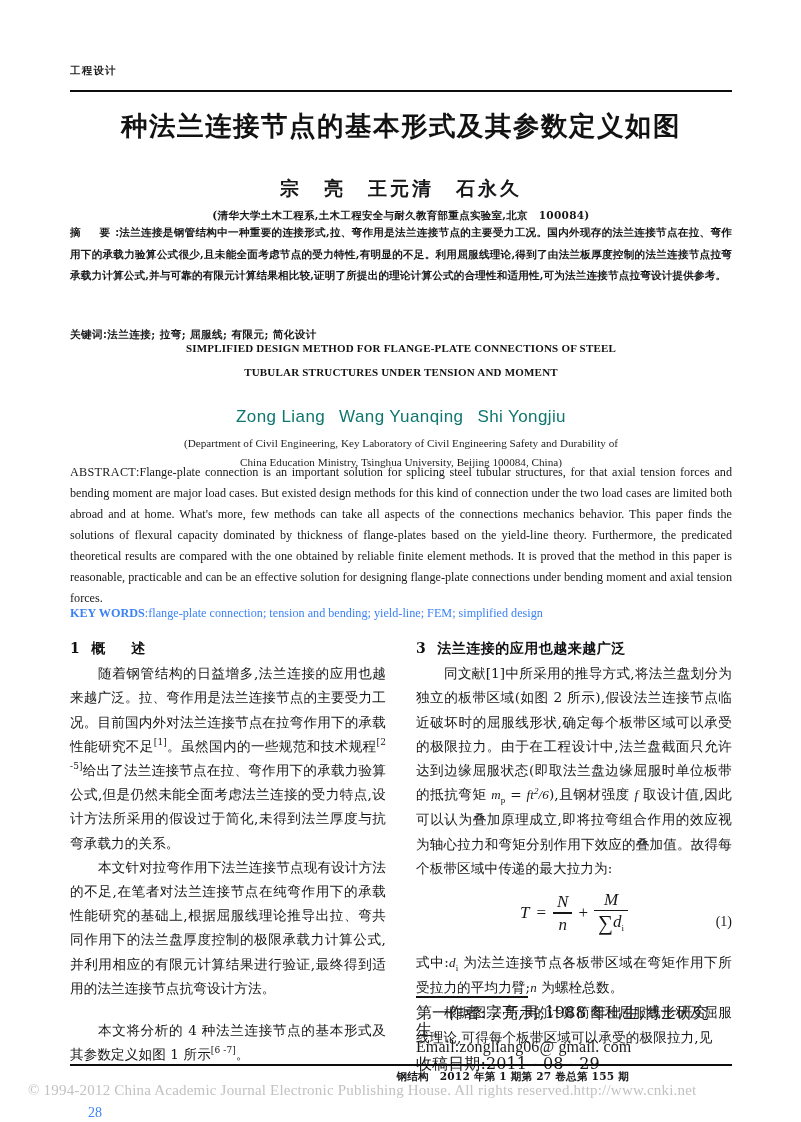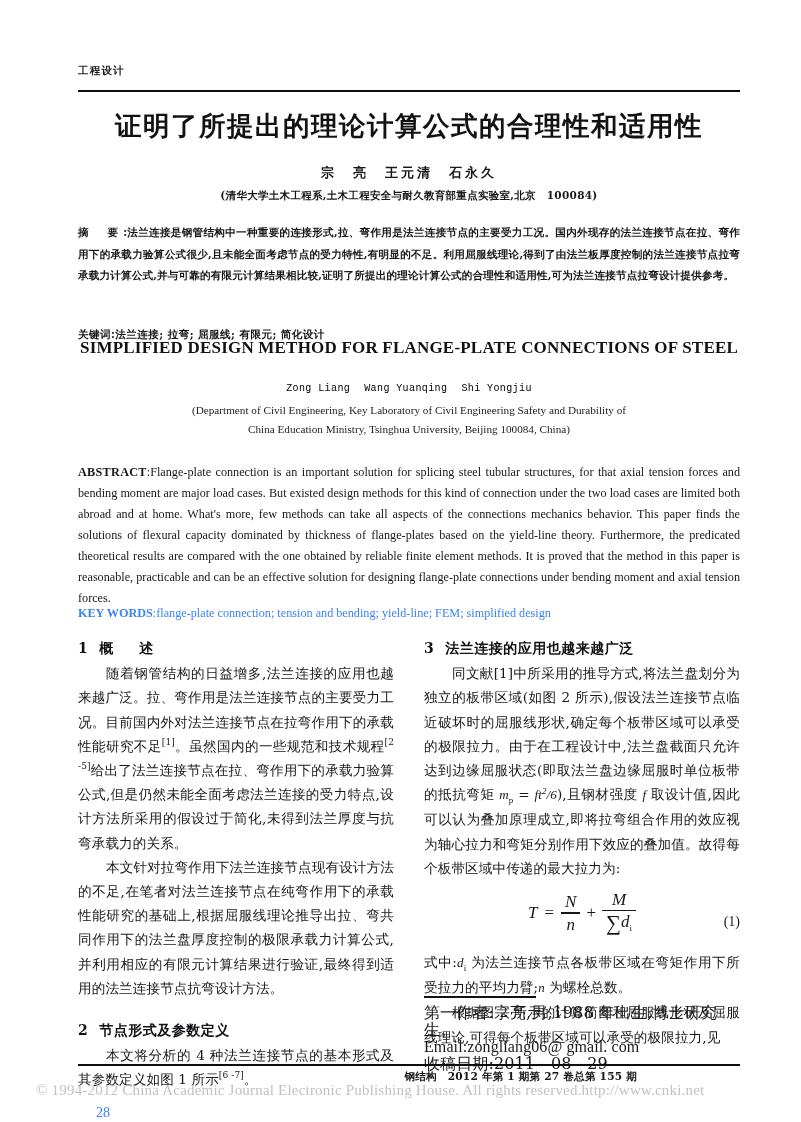--- a/index.html
+++ b/index.html
@@ -10,21 +10,21 @@
   body {
     width: 801px;
     height: 1122px;
     position: relative;
     overflow: hidden;
     font-family: "Liberation Serif", "DejaVu Serif", serif;
     color: #1a1a1a;
   }
   .page {
     position: absolute;
-    left: 8px; top: 0;
+    left: 0; top: 0;
     width: 699px;
     height: 1122px;
   }
 
   
   .running-head {
     position: absolute;
     left: 70px;
     top: 64px;
     font-family: "DejaVu Serif", "Liberation Serif", serif;
@@ -52,23 +52,23 @@
   }
   .cn-title {
     font-family: "DejaVu Serif", "Liberation Serif", serif;
     font-size: 26.5px;
     font-weight: bold;
     letter-spacing: 1.5px;
     color: #121212;
     line-height: 1.2;
   }
   .cn-authors {
-    margin-top: 22px;
-    font-family: "DejaVu Serif", "Liberation Serif", serif;
-    font-size: 13px;
+    margin-top: 34px;
+    font-family: "DejaVu Serif", "Liberation Serif", serif;
+    font-size: 19px;
     font-weight: bold;
     letter-spacing: 3px;
     color: #17171a;
   }
   .cn-affil {
     margin-top: 7px;
     font-family: "DejaVu Serif", "Liberation Serif", serif;
     font-size: 10.5px;
     font-weight: bold;
     letter-spacing: 0.3px;
@@ -110,32 +110,32 @@
   
   .en-block {
     position: absolute;
     left: 70px;
     top: 336px;
     width: 662px;
     text-align: center;
   }
   .en-title {
     font-family: "Liberation Serif", "DejaVu Serif", serif;
-    font-size: 17px;
+    font-size: 11px;
     font-weight: bold;
     line-height: 24px;
     letter-spacing: 0.2px;
     color: #121212;
   }
   .en-authors {
     margin-top: 23px;
-    font-family: Liberation Mono, monospace;
-    font-size: 10px;
+    font-family: Liberation Sans, sans-serif;
+    font-size: 17px;
     letter-spacing: 0.4px;
-    color: #000000;
+    color: #0f766e;
   }
   .en-authors span { margin: 0 7px; }
   .en-affil {
     margin-top: 7px;
     font-family: Liberation Serif, serif;
     font-size: 11.2px;
     line-height: 19px;
     color: #1c1c1c;
   }
 
@@ -144,21 +144,21 @@
     position: absolute;
     left: 70px;
     top: 462px;
     width: 662px;
     font-family: "Liberation Serif", "DejaVu Serif", serif;
     font-size: 12.2px;
     line-height: 21px;
     text-align: justify;
     color: #171717;
   }
-  .en-abstract b { font-weight: bold; letter-spacing: 0.3px; }
+  .en-abstract b { font-weight: normal; letter-spacing: 0.3px; }
   .en-keywords {
     position: absolute;
     left: 70px;
     top: 603px;
     width: 662px;
     font-family: "Liberation Serif", "DejaVu Serif", serif;
     font-size: 12.2px;
     line-height: 21px;
     color: #3b82f6;
   }
@@ -329,35 +329,36 @@
 </style>
 </head>
 <body>
 
 <div class="page">
 
   <div class="running-head">工程设计</div>
   <div class="head-rule"></div>
 
   <div class="title-block">
-    <div class="cn-title">证明了所提出的理论计算公式的合理性和适用性</div>
+    <div class="cn-title">种法兰连接节点的基本形式及其参数定义如图</div>
     <div class="cn-authors">宗　亮　王元清　石永久</div>
     <div class="cn-affil">(清华大学土木工程系,土木工程安全与耐久教育部重点实验室,北京　100084)</div>
   </div>
 
   <div class="cn-abstract">
     <span class="lead">摘　要</span><span>:法兰连接是钢管结构中一种重要的连接形式,拉、弯作用是法兰连接节点的主要受力工况。国内外现存的法兰连接节点在拉、弯作用下的承载力验算公式很少,且未能全面考虑节点的受力特性,有明显的不足。利用屈服线理论,得到了由法兰板厚度控制的法兰连接节点拉弯承载力计算公式,并与可靠的有限元计算结果相比较,证明了所提出的理论计算公式的合理性和适用性,可为法兰连接节点拉弯设计提供参考。</span>
   </div>
   <div class="cn-keywords">
     <span>关键词</span><span>:法兰连接; 拉弯; 屈服线; 有限元; 简化设计</span>
   </div>
 
   <div class="en-block">
     <div class="en-title">
       <div>SIMPLIFIED DESIGN METHOD FOR FLANGE-PLATE CONNECTIONS OF STEEL</div>
+      <div>TUBULAR STRUCTURES UNDER TENSION AND MOMENT</div>
     </div>
     <div class="en-authors">
       <span>Zong Liang</span><span>Wang Yuanqing</span><span>Shi Yongjiu</span>
     </div>
     <div class="en-affil">
       <div>(Department of Civil Engineering, Key Laboratory of Civil Engineering Safety and Durability of</div>
       <div>China Education Ministry, Tsinghua University, Beijing 100084, China)</div>
     </div>
   </div>
 
@@ -373,23 +374,20 @@
     <div class="sec-head spaced">
       <span class="num">1</span><span class="txt">概　述</span>
     </div>
 
     <p class="para"><span>随着钢管结构的日益增多,法兰连接的应用也越来越广泛。拉、弯作用是法兰连接节点的主要受力工况。目前国内外对法兰连接节点在拉弯作用下的承载性能研究不足</span><sup class="ref">[1]</sup><span>。虽然国内的一些规范和技术规程</span><sup class="ref">[2 -5]</sup><span>给出了法兰连接节点在拉、弯作用下的承载力验算公式,但是仍然未能全面考虑法兰连接的受力特点,设计方法所采用的假设过于简化,未得到法兰厚度与抗弯承载力的关系。</span></p>
 
     <p class="para">本文针对拉弯作用下法兰连接节点现有设计方法的不足,在笔者对法兰连接节点在纯弯作用下的承载性能研究的基础上,根据屈服线理论推导出拉、弯共同作用下的法兰盘厚度控制的极限承载力计算公式,并利用相应的有限元计算结果进行验证,最终得到适用的法兰连接节点抗弯设计方法。</p>
 
     <div class="gap"></div>
 
-    <div class="sec-head">
-      <span class="num">2</span><span class="txt">节点形式及参数定义</span>
-    </div>
 
     <p class="para"><span>本文将分析的 4 种法兰连接节点的基本形式及其参数定义如图 1 所示</span><sup class="ref">[6 -7]</sup><span>。</span></p>
   </div>
 
   <div class="col col-right">
 
     <div class="sec-head">
       <span class="num">3</span><span class="txt">法兰连接的应用也越来越广泛</span>
     </div>
 

